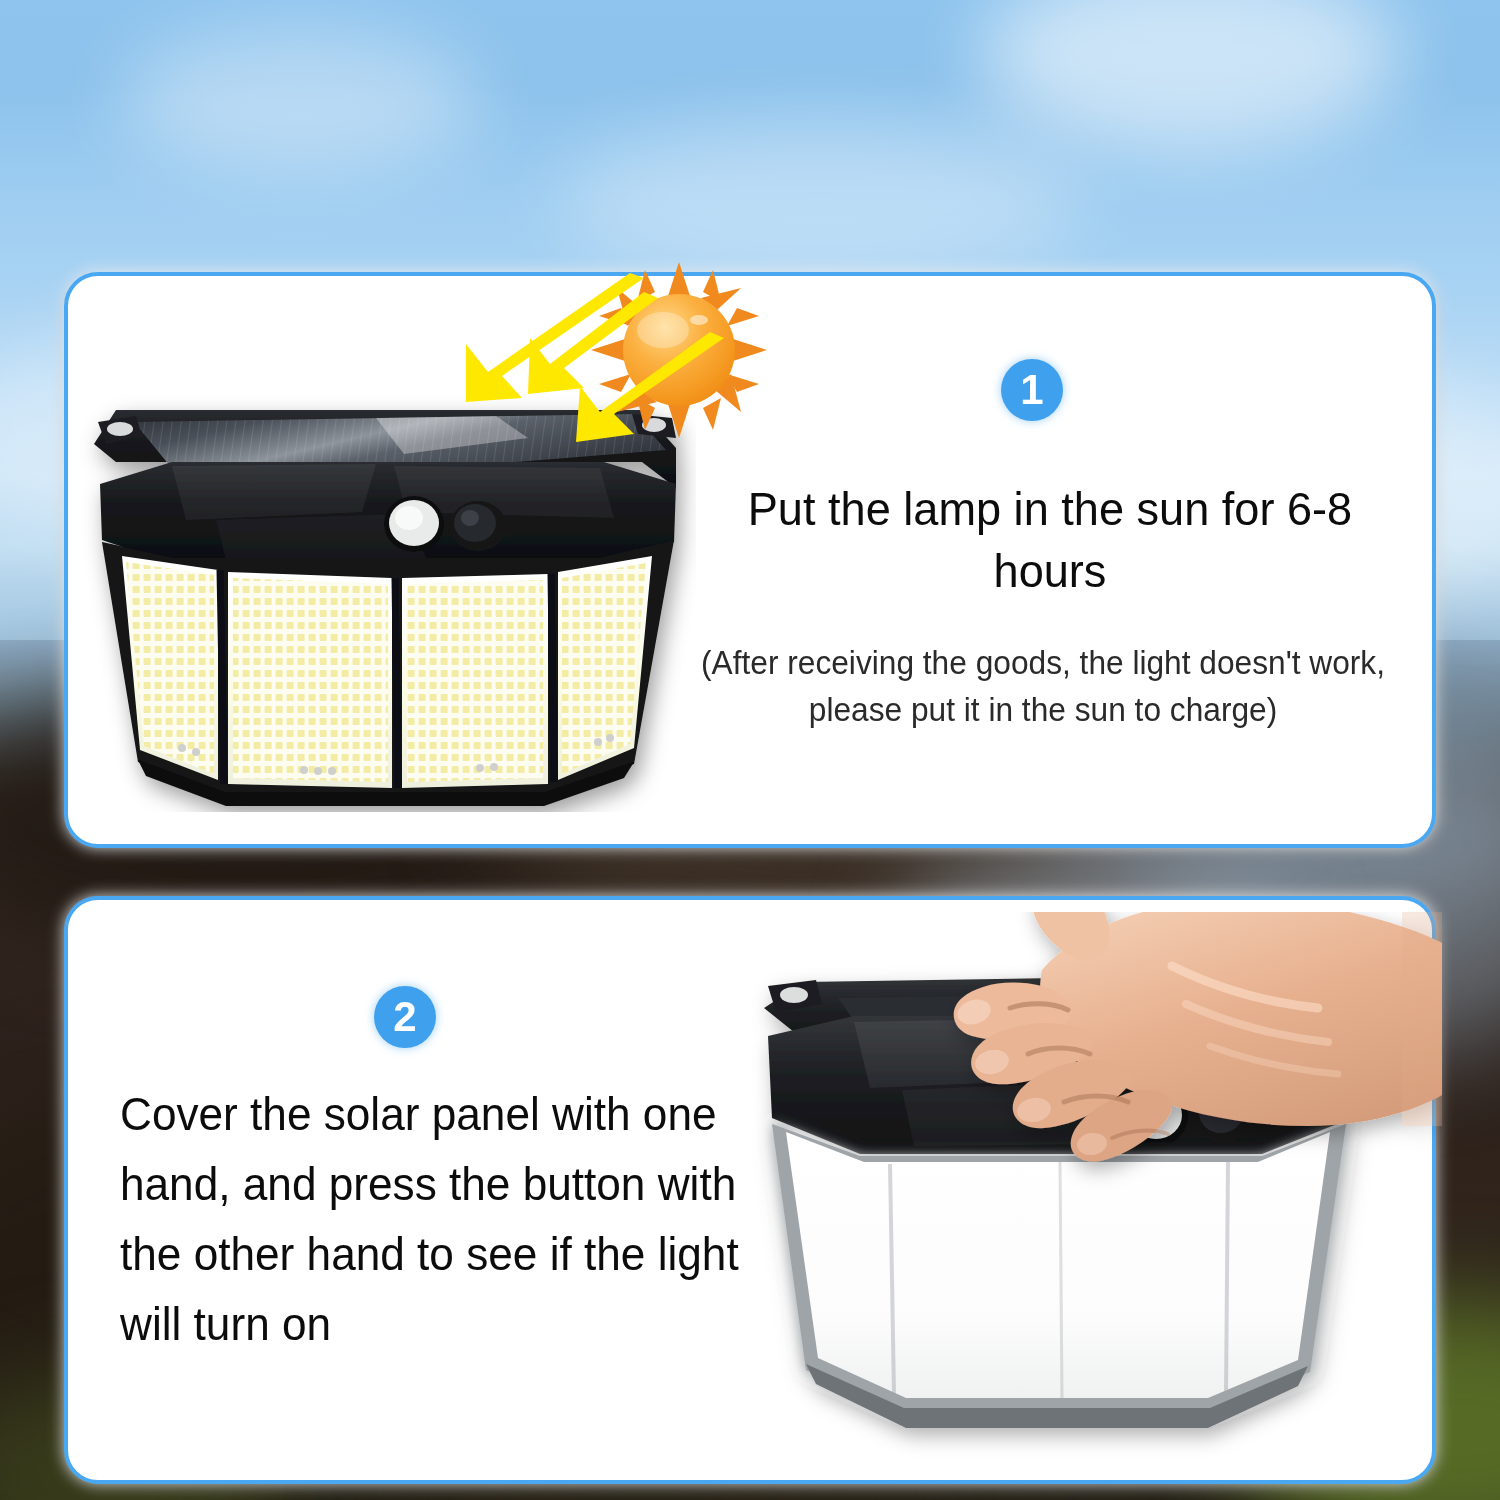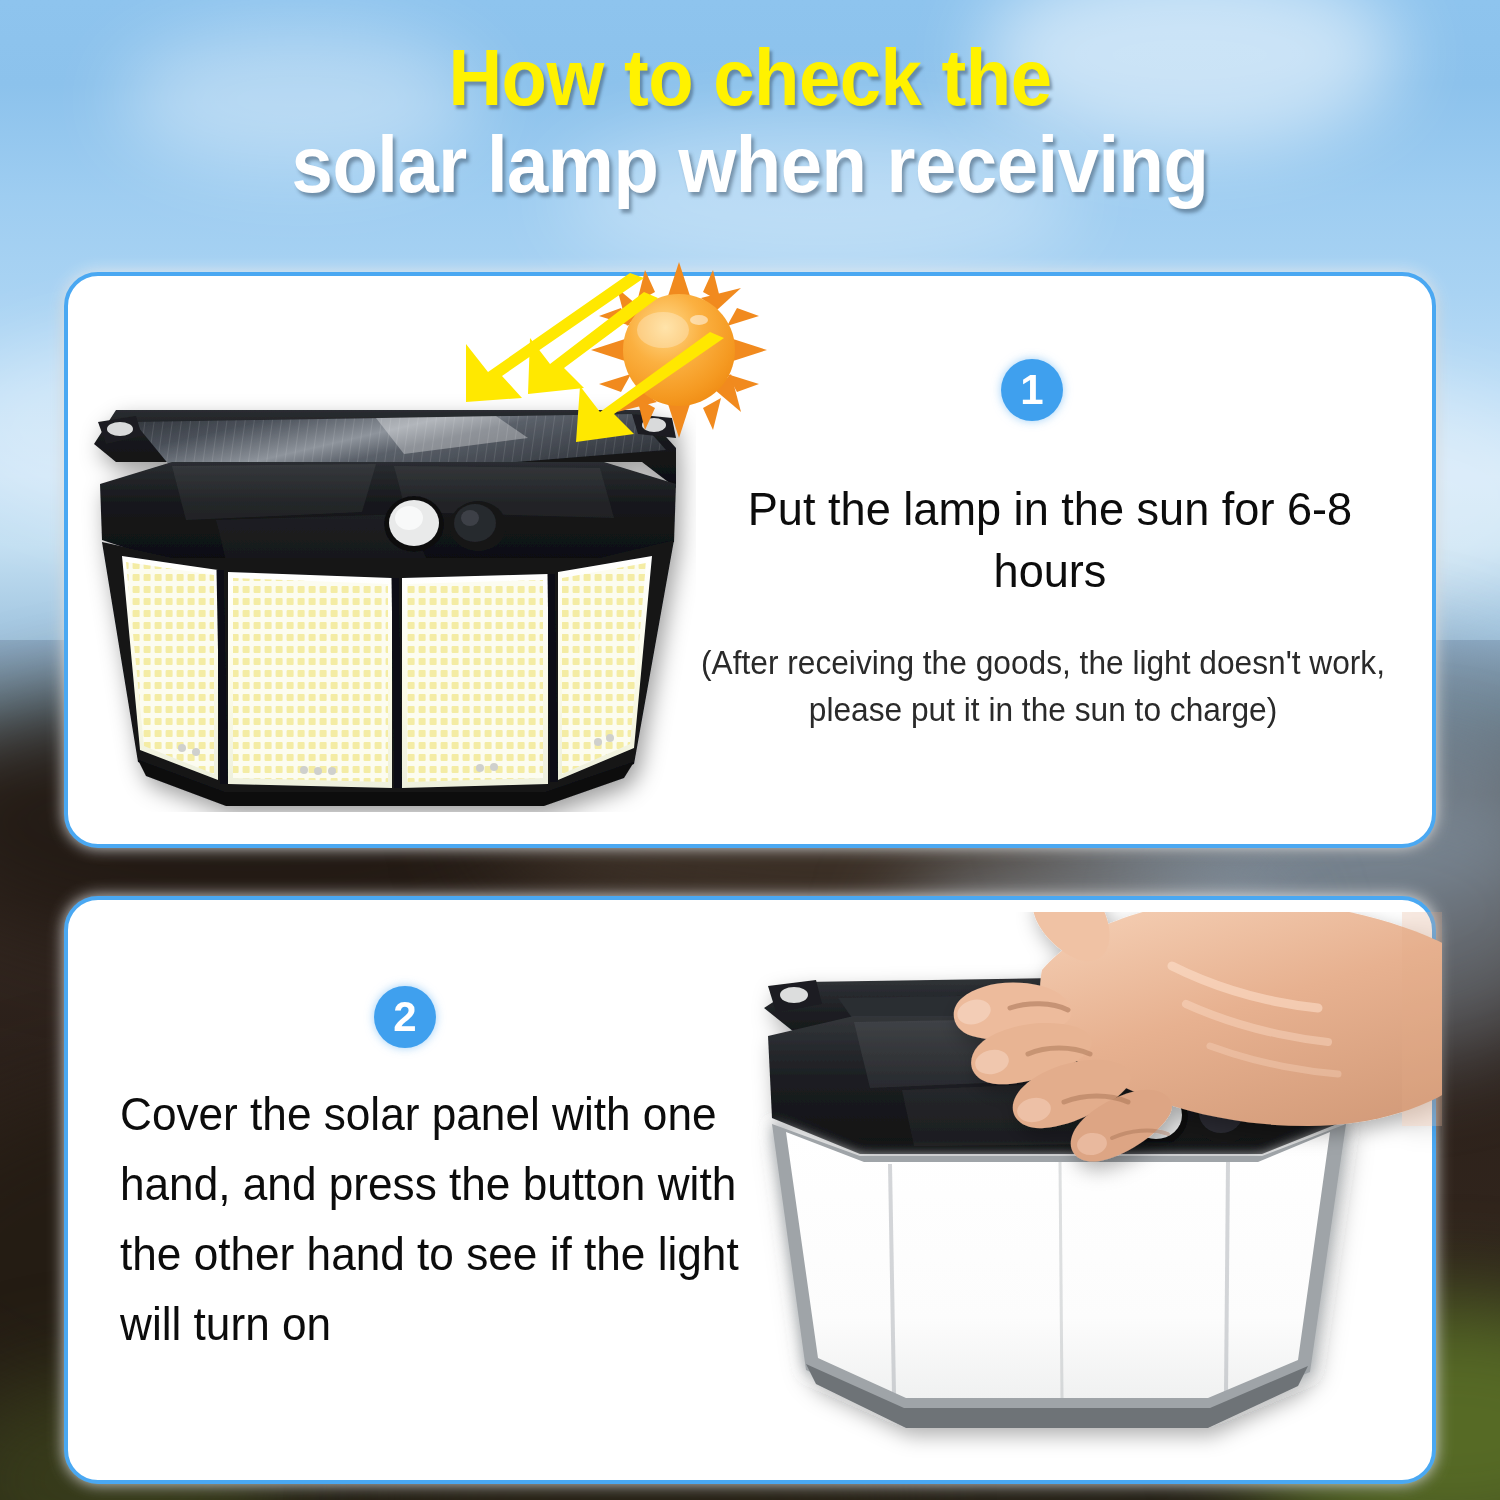--- a/index.html
+++ b/index.html
@@ -231,24 +231,20 @@
     <div class="terrain t3"></div>
     <div class="terrain t4"></div>
     <div class="terrain t10"></div>
     <div class="terrain t5"></div>
     <div class="terrain t6"></div>
     <div class="terrain t7"></div>
     <div class="terrain t8"></div>
     <div class="terrain t9"></div>
   </div>
 
-  <div class="title-block">
-    <div class="title-line title-1">How to check the</div>
-    <div class="title-line title-2">solar lamp when receiving</div>
-  </div>
 
   <div class="card" id="card-1"></div>
 
   <div id="lamp1">
     <svg class="svg-full" viewBox="0 0 620 420" xmlns="http://www.w3.org/2000/svg">
       <defs>
         <linearGradient id="panelGrad" x1="0" y1="0" x2="1" y2="0.6">
           <stop offset="0%" stop-color="#2e3238"></stop>
           <stop offset="22%" stop-color="#4a5059"></stop>
           <stop offset="45%" stop-color="#8e949c"></stop>

